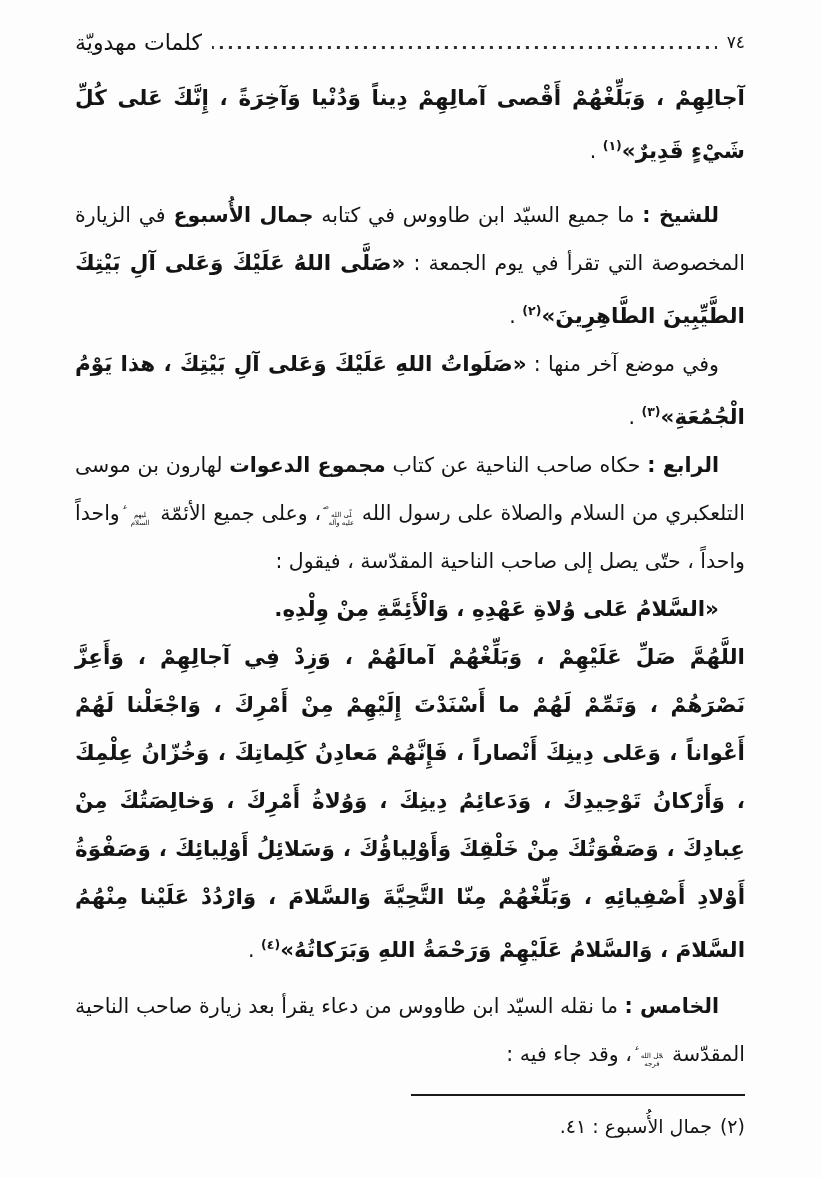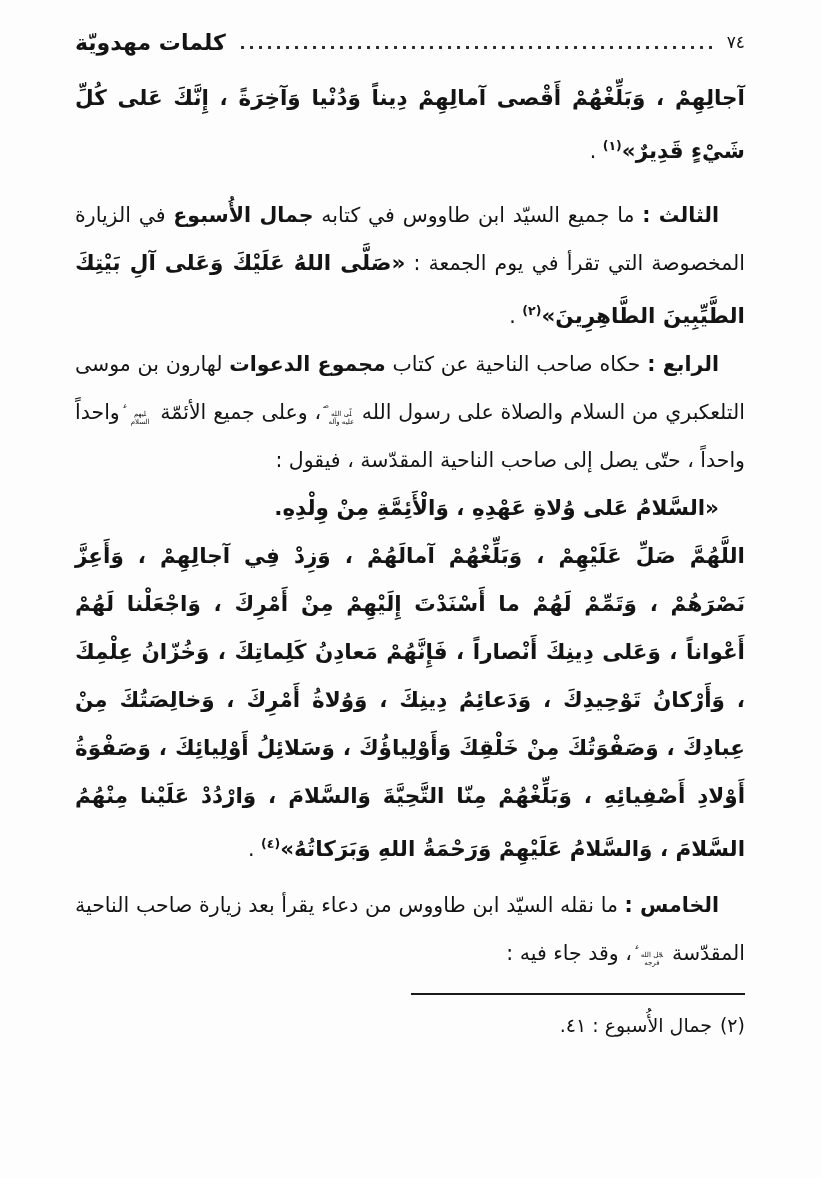--- a/index.html
+++ b/index.html
@@ -19,21 +19,21 @@
   .hdr{
     display:flex;align-items:center;
     height:36px;margin-bottom:14px;
   }
   .hdr-num{font-size:17px;font-weight:400;white-space:nowrap;}
   .hdr-dots{
     flex:1;height:7px;margin:10px 10px 0 10px;
     background-image:radial-gradient(circle,#2b2b2b 1.4px,transparent 1.7px);
     background-size:9px 7px;background-repeat:repeat-x;background-position:center;
   }
-  .hdr-title{font-size:22px;font-weight:700;white-space:nowrap;letter-spacing:.5px;}
+  .hdr-title{font-size:22px;font-weight:400;white-space:nowrap;letter-spacing:.5px;}
   
   .para{
     margin:0;
     font-size:20.5px;
     line-height:48px;
     text-align:justify;
   }
   .indent{text-indent:26px;}
   .q{font-weight:700;font-size:21.5px;}
   .lbl{font-weight:700;}
@@ -73,22 +73,23 @@
   <header class="hdr">
     <span class="hdr-num">٧٤</span>
     <span class="hdr-dots"></span>
     <span class="hdr-title">كلمات مهدويّة</span>
   </header>
 
   <main>
 
     <p class="para p1"><span class="q">آجالِهِمْ ، وَبَلِّغْهُمْ أَقْصى آمالِهِمْ دِيناً وَدُنْيا وَآخِرَةً ، إِنَّكَ عَلى كُلِّ شَيْءٍ قَدِيرٌ»</span><span class="fnref">(١)</span><span> .</span></p>
 
-    <p class="para indent"><span class="lbl">الثالث :</span><span> ما جميع السيّد ابن طاووس في كتابه </span><span class="b">جمال الأُسبوع</span><span> في الزيارة المخصوصة التي تقرأ في يوم الجمعة : </span><span class="q">«صَلَّى اللهُ عَلَيْكَ وَعَلى آلِ بَيْتِكَ الطَّيِّبِينَ الطَّاهِرِينَ»</span><span class="fnref">(٢)</span><span> .</span></p>
+    <p class="para indent"><span class="lbl">للشيخ :</span><span> ما جميع السيّد ابن طاووس في كتابه </span><span class="b">جمال الأُسبوع</span><span> في الزيارة المخصوصة التي تقرأ في يوم الجمعة : </span><span class="q">«صَلَّى اللهُ عَلَيْكَ وَعَلى آلِ بَيْتِكَ الطَّيِّبِينَ الطَّاهِرِينَ»</span><span class="fnref">(٢)</span><span> .</span></p>
 
+    <p class="para indent"><span>وفي موضع آخر منها : </span><span class="q">«صَلَواتُ اللهِ عَلَيْكَ وَعَلى آلِ بَيْتِكَ ، هذا يَوْمُ الْجُمُعَةِ»</span><span class="fnref">(٣)</span><span> .</span></p>
 
     <p class="para indent"><span class="lbl">الرابع :</span><span> حكاه صاحب الناحية عن كتاب </span><span class="b">مجموع الدعوات</span><span> لهارون بن موسى التلعكبري من السلام والصلاة على رسول الله </span><span class="hon">صلّى الله عليه وآله</span><span> ، وعلى جميع الأئمّة </span><span class="hon">عليهم السلام</span><span> واحداً واحداً ، حتّى يصل إلى صاحب الناحية المقدّسة ، فيقول :</span></p>
 
     <p class="para indent"><span class="q">«السَّلامُ عَلى وُلاةِ عَهْدِهِ ، وَالْأَئِمَّةِ مِنْ وِلْدِهِ.</span></p>
 
     <p class="para"><span class="q">اللَّهُمَّ صَلِّ عَلَيْهِمْ ، وَبَلِّغْهُمْ آمالَهُمْ ، وَزِدْ فِي آجالِهِمْ ، وَأَعِزَّ نَصْرَهُمْ ، وَتَمِّمْ لَهُمْ ما أَسْنَدْتَ إِلَيْهِمْ مِنْ أَمْرِكَ ، وَاجْعَلْنا لَهُمْ أَعْواناً ، وَعَلى دِينِكَ أَنْصاراً ، فَإِنَّهُمْ مَعادِنُ كَلِماتِكَ ، وَخُزّانُ عِلْمِكَ ، وَأَرْكانُ تَوْحِيدِكَ ، وَدَعائِمُ دِينِكَ ، وَوُلاةُ أَمْرِكَ ، وَخالِصَتُكَ مِنْ عِبادِكَ ، وَصَفْوَتُكَ مِنْ خَلْقِكَ وَأَوْلِياؤُكَ ، وَسَلائِلُ أَوْلِيائِكَ ، وَصَفْوَةُ أَوْلادِ أَصْفِيائِهِ ، وَبَلِّغْهُمْ مِنّا التَّحِيَّةَ وَالسَّلامَ ، وَارْدُدْ عَلَيْنا مِنْهُمُ السَّلامَ ، وَالسَّلامُ عَلَيْهِمْ وَرَحْمَةُ اللهِ وَبَرَكاتُهُ»</span><span class="fnref">(٤)</span><span> .</span></p>
 
     <p class="para indent p7"><span class="lbl">الخامس :</span><span> ما نقله السيّد ابن طاووس من دعاء يقرأ بعد زيارة صاحب الناحية المقدّسة </span><span class="hon">عجّل الله فرجه</span><span> ، وقد جاء فيه :</span></p>
 
   </main>

